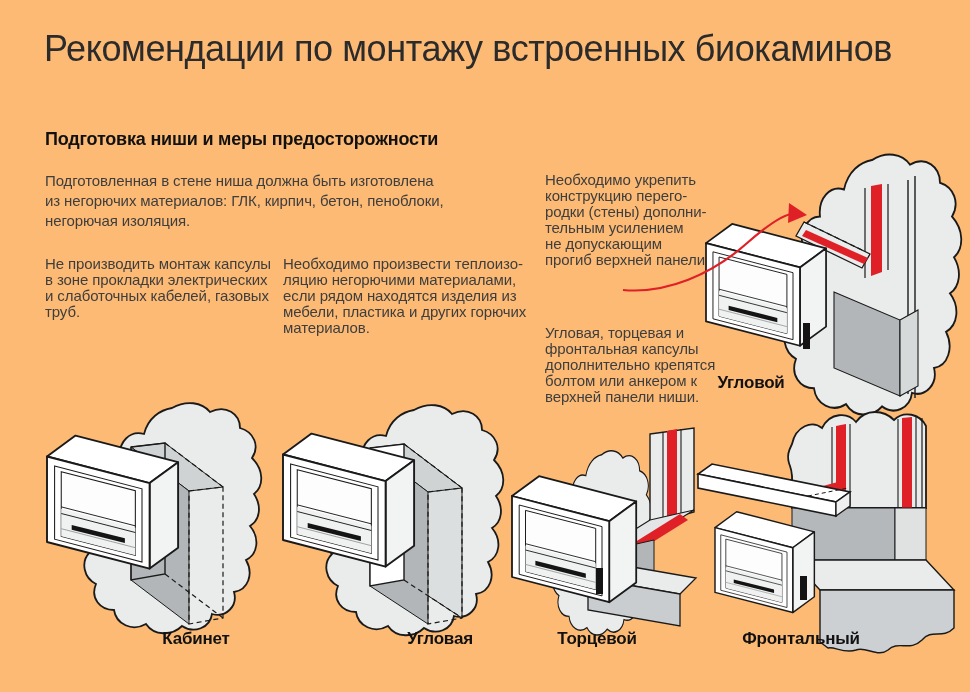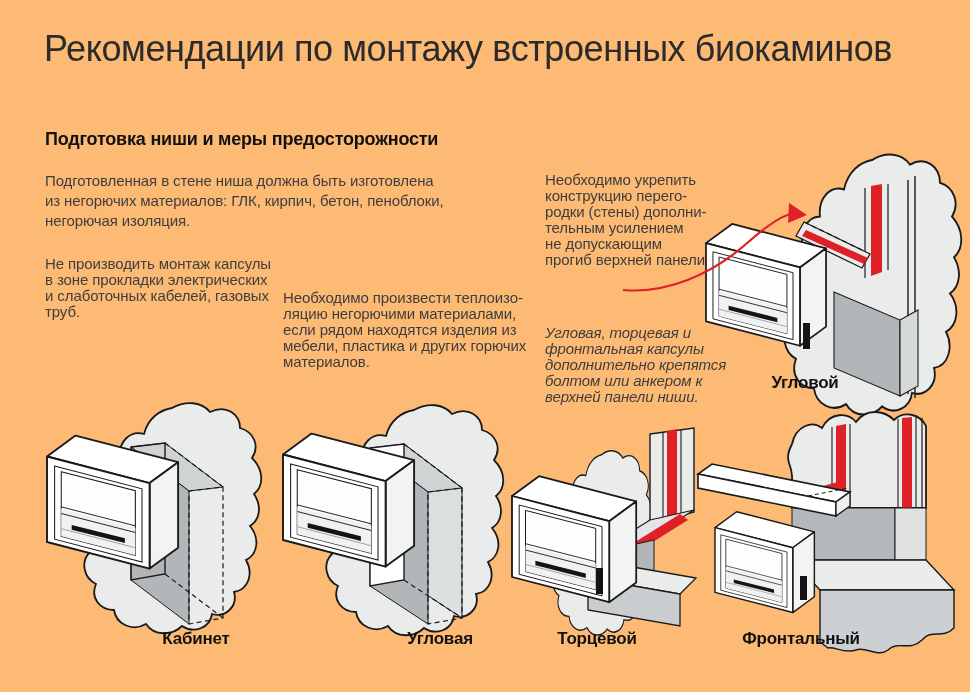--- a/index.html
+++ b/index.html
@@ -48,32 +48,32 @@
   <div class="title">Рекомендации по монтажу встроенных биокаминов</div>
   <div class="subtitle">Подготовка ниши и меры предосторожности</div>
 
   <div class="note" style="left:45px;top:256px;">Не производить монтаж капсулы
 в зоне прокладки электрических
 и слаботочных кабелей, газовых
 труб.</div>
   <div class="note lh20" style="left:45px;top:171px;">Подготовленная в стене ниша должна быть изготовлена
 из негорючих материалов: ГЛК, кирпич, бетон, пеноблоки,
 негорючая изоляция.</div>
-  <div class="note" style="left:283px;top:256px;margin-top:34px;">Необходимо произвести теплоизо-
+  <div class="note" style="left:283px;top:256px;">Необходимо произвести теплоизо-
 ляцию негорючими материалами,
 если рядом находятся изделия из
 мебели, пластика и других горючих
 материалов.</div>
   <div class="note" style="left:545px;top:172px;">Необходимо укрепить
 конструкцию перего-
 родки (стены) дополни-
 тельным усилением
 не допускающим
 прогиб верхней панели.</div>
-  <div class="note" style="left:545px;top:325px;font-style:italic;">Угловая, торцевая и
+  <div class="note" style="left:545px;top:325px;">Угловая, торцевая и
 фронтальная капсулы
 дополнительно крепятся
 болтом или анкером к
 верхней панели ниши.</div>
 
   <svg style="left:612px;top:152px;" width="358" height="272" viewBox="0 0 358 272">
     <g>
       <use href="#blob" xlink:href="#blob" transform="translate(118,-10) scale(1,1.13)"></use>
       <line x1="296" y1="28" x2="296" y2="242" stroke="#1a1a1a" stroke-width="1.4"></line>
       <line x1="303" y1="24" x2="303" y2="246" stroke="#1a1a1a" stroke-width="1.4"></line>
@@ -92,21 +92,21 @@
       <polygon points="222,140 288,168 288,244 222,216" fill="#b2b6b8" stroke="#1a1a1a" stroke-width="1.1"></polygon>
       <polygon points="288,168 306,158 306,234 288,244" fill="#d6d9da" stroke="#1a1a1a" stroke-width="1.1"></polygon>
     </g>
     <use href="#capsule" xlink:href="#capsule" transform="translate(94,65) scale(0.87)"></use>
     <rect x="191" y="171" width="7" height="26" fill="#141414"></rect>
     <g>
       <path d="M 11,138 C 55,142 100,122 134,92 C 158,71 172,62 181,62" fill="none" stroke="#df2026" stroke-width="2.2"></path>
       <polygon points="195,63 177,51 176,71" fill="#df2026"></polygon>
     </g>
   </svg>
-  <div class="dlabel" style="left:752px;top:373px;width:106px;">Угловой</div>
+  <div class="dlabel" style="left:698px;top:373px;width:106px;">Угловой</div>
 
   <svg style="left:30px;top:392px;" width="252" height="268" viewBox="0 0 252 268">
     <use href="#blob" xlink:href="#blob"></use>
     <g>
       <polygon points="101,55 135,51 193,95 159,99" fill="#cfd3d4" stroke="#1a1a1a" stroke-width="1"></polygon>
       <polygon points="101,55 159,99 159,232 101,188" fill="#b2b6b8" stroke="#1a1a1a" stroke-width="1"></polygon>
       <polygon points="159,99 193,95 193,226 159,232" fill="none" stroke="#1a1a1a" stroke-width="1.2" stroke-dasharray="5,3.5"></polygon>
       <line x1="135" y1="51" x2="193" y2="95" stroke="#1a1a1a" stroke-width="1.2" stroke-dasharray="5,3.5"></line>
       <line x1="135" y1="182" x2="193" y2="226" stroke="#1a1a1a" stroke-width="1.2" stroke-dasharray="5,3.5"></line>
       <polygon points="101,55 135,51 135,182 101,188" fill="none" stroke="#1a1a1a" stroke-width="1.4"></polygon>

